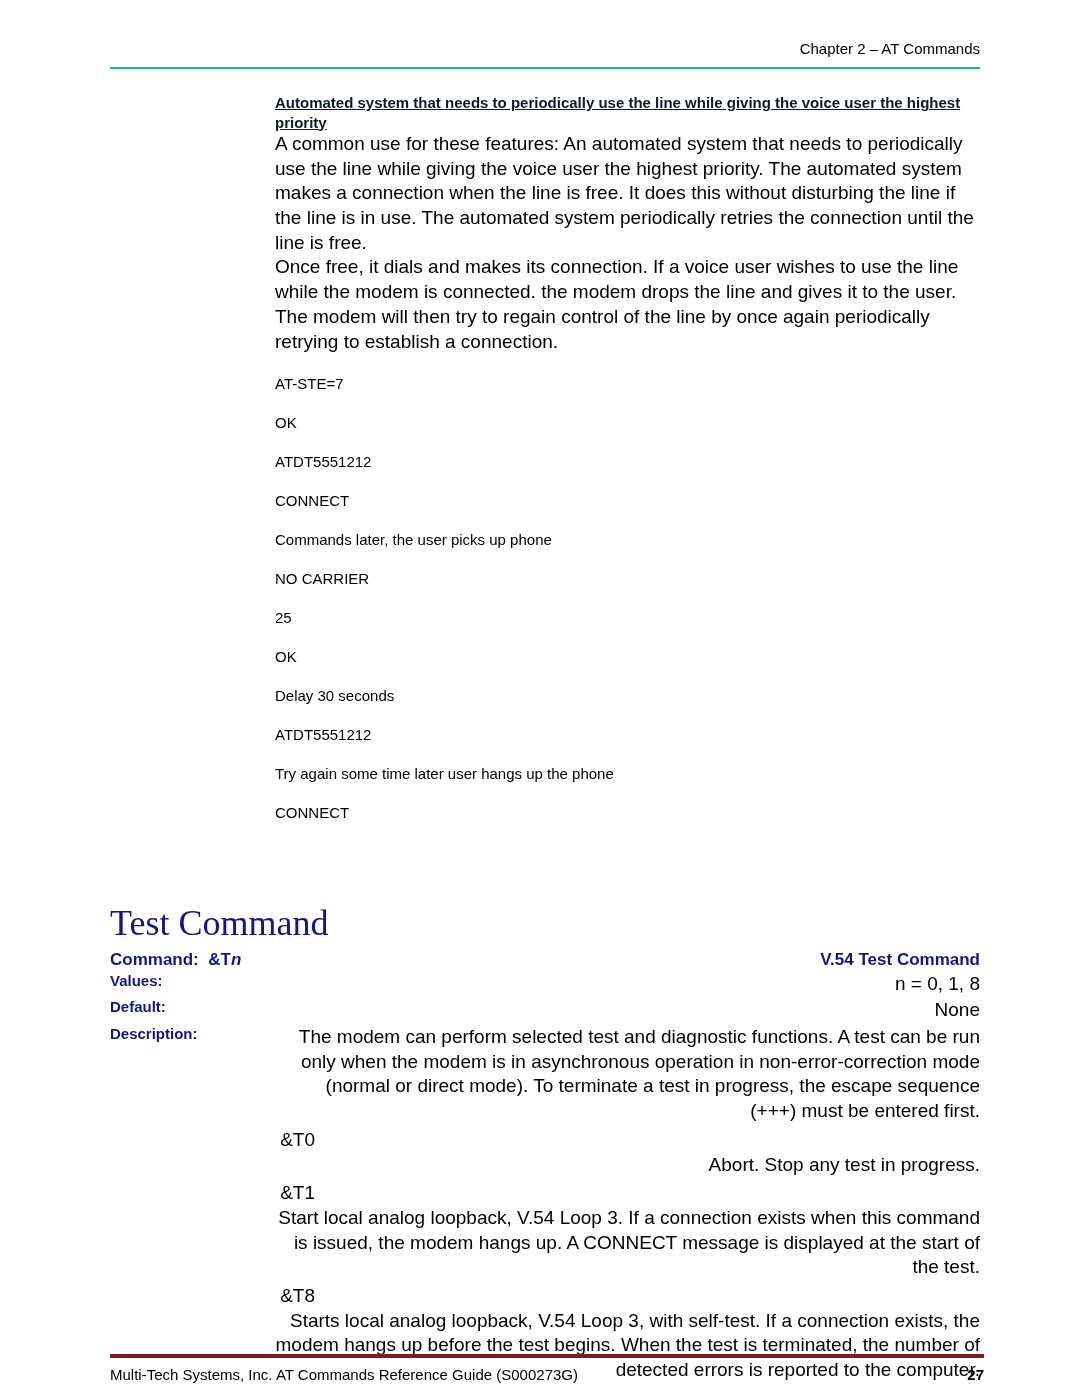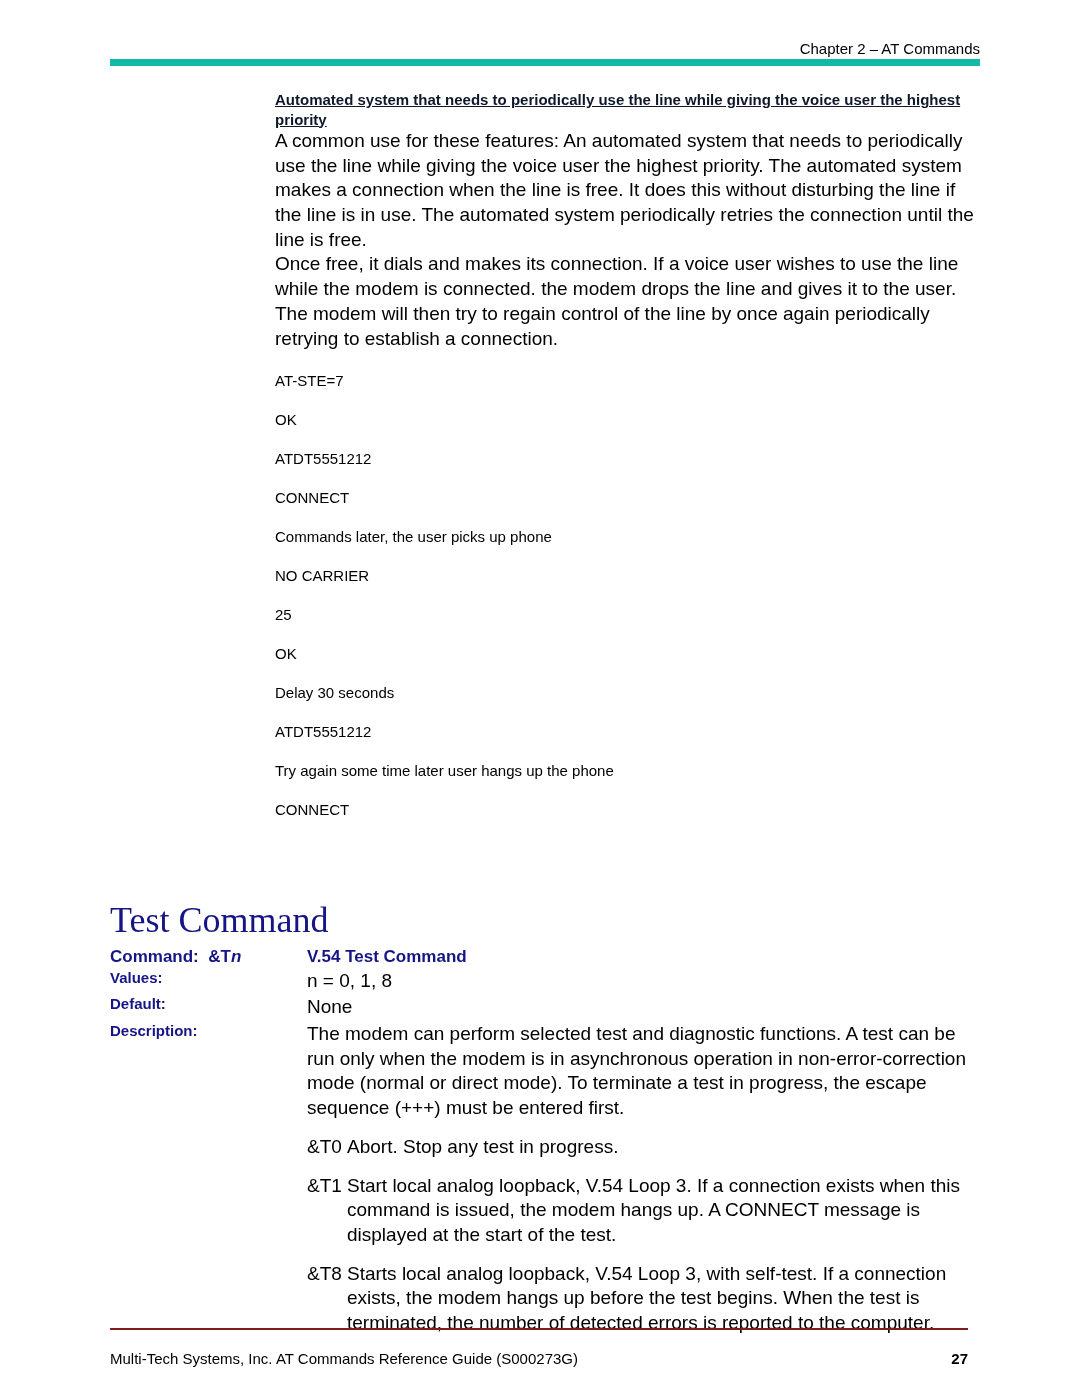--- a/index.html
+++ b/index.html
@@ -11,22 +11,22 @@
     color: #000;
     width: 1080px;
   }
   .page {
     padding: 40px 100px 30px 110px;
     box-sizing: border-box;
     min-height: 1397px;
     position: relative;
   }
   .header-line {
-    border-bottom: 7px solid #14b8a6;
-    padding-bottom: 2px;
+    border-bottom: 2px solid #14b8a6;
+    padding-bottom: 10px;
     margin-bottom: 24px;
     text-align: right;
     font-size: 15px;
   }
   .content-indent {
     margin-left: 165px;
   }
   .red-title {
     color: #0f172a;
     font-weight: bold;
@@ -47,60 +47,61 @@
     font-family: "Bookman Old Style", Georgia, serif;
     font-weight: normal;
     color: #151585;
     font-size: 36px;
     margin-top: 60px;
     margin-bottom: 6px;
   }
   .cmd-row {
     display: flex;
     margin-top: 2px;
-    gap: 32px;
   }
   .cmd-label {
     width: 165px;
     flex-shrink: 0;
   }
   .cmd-value {
     flex: 1;
+    text-align: right;
   }
   .cmd-hdr {
     color: #151585;
     font-weight: bold;
     font-size: 17px;
   }
   .cmd-italic {
     font-style: italic;
   }
   .field-label {
     color: #151585;
     font-weight: bold;
     font-size: 15px;
   }
   .opts-row {
     display: flex;
-    margin-top: 14px;
+    margin-top: 4px;
+    flex-direction: column;
   }
   .opts-code {
     width: 40px;
     flex-shrink: 0;
   }
   .opts-text {
     flex: 1;
   }
   .footer {
     position: absolute;
     bottom: 30px;
     left: 110px;
-    right: 112px;
-    border-top: 2px solid #7f1d1d;
-    padding-top: 20px;
+    right: 96px;
+    border-top: 4px solid #7f1d1d;
+    padding-top: 8px;
     font-size: 15px;
     display: flex;
     justify-content: space-between;
   }
   .footer-page {
     font-weight: bold;
   }
 </style>
 </head>
 <body>

